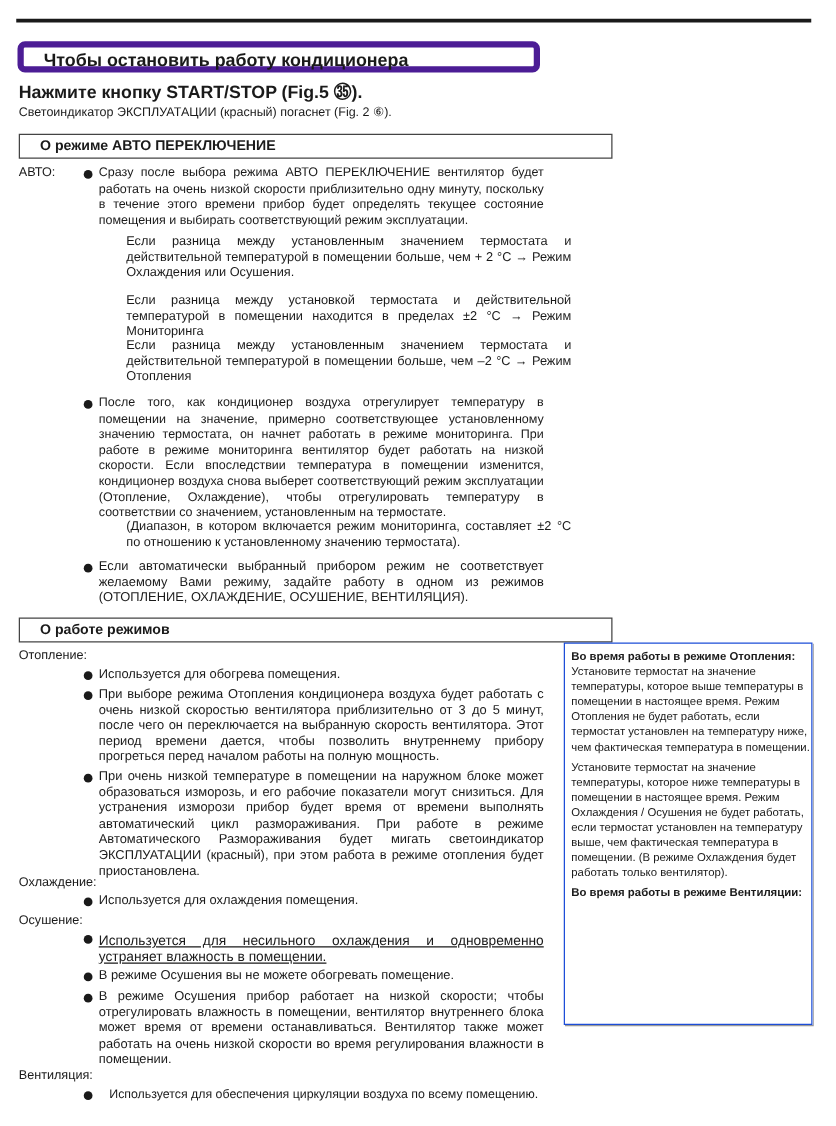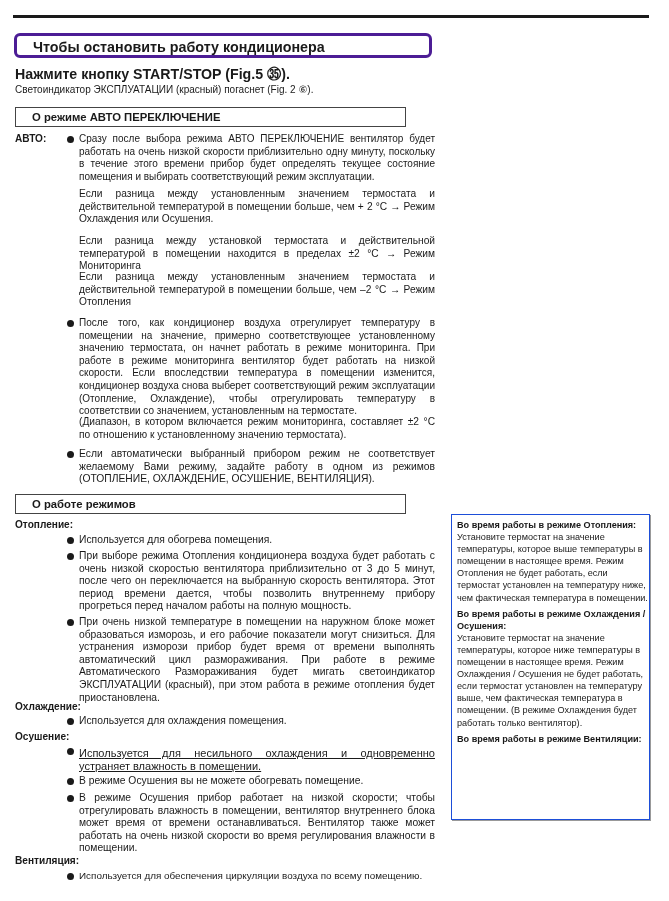--- a/index.html
+++ b/index.html
@@ -4,35 +4,35 @@
 <style>
   html, body { margin: 0; padding: 0; background: #ffffff; }
   body {
     width: 669px; height: 901px; position: relative; overflow: hidden;
     font-family: "Liberation Sans", sans-serif; color: #1a1a1a;
   }
   .top-rule { position: absolute; left: 13px; top: 15px; width: 636px; height: 3px; background: #1a1a1a; }
 
   .title-box {
     position: absolute; left: 14px; top: 33px; width: 418px; height: 25px;
-    border: 3px solid #4c1d95; border-radius: 6px; box-sizing: border-box;
+    border: 5px solid #4c1d95; border-radius: 6px; box-sizing: border-box;
     padding-left: 16px; font-weight: bold; font-size: 14.3px; line-height: 23px;
   }
   .press-line { position: absolute; left: 15px; top: 66px; font-weight: bold; font-size: 14.2px; }
   .indicator-line { position: absolute; left: 15px; top: 84px; font-size: 10px; }
 
   .sec-box {
-    position: absolute; left: 15px; width: 391px; height: 20px;
+    position: absolute; left: 15px; width: 475px; height: 20px;
     border: 1px solid #444; box-sizing: border-box;
     padding-left: 16px; font-weight: bold; font-size: 11.3px; line-height: 18px;
   }
 
-  .label { position: absolute; left: 15px; font-weight: bold; font-size: 10.1px; }
+  .label { position: absolute; left: 15px; font-weight: normal; font-size: 10.1px; }
   .block {
-    position: absolute; font-size: 10px; line-height: 12.6px; text-align: justify;
+    position: absolute; font-size: 10px; line-height: 12.6px; text-align: justify; margin-left: 22px;
   }
   .bullet-item { position: absolute; font-size: 10px; line-height: 12.6px; text-align: justify; }
   .bullet-dot {
     position: absolute; width: 7px; height: 7px; border-radius: 50%; background: #1a1a1a;
   }
 
   .sidebar {
     position: absolute; left: 451px; top: 514px; width: 199px; height: 306px;
     border: 1px solid #1d4ed8; box-sizing: border-box; padding: 4px 0 0 5px;
     box-shadow: 1px 1px 0 #999;
@@ -85,21 +85,20 @@
 <div class="label" style="top:731px;">Осушение:</div>
 <span class="bullet-dot" style="left:67px; top:748px;"></span>
 <div class="bullet-item" style="left:79px; top:747px; width:356px; font-size:11px;text-decoration:underline;">Используется для несильного охлаждения и одновременно устраняет влажность в помещении.</div>
 <span class="bullet-dot" style="left:67px; top:778px;"></span>
 <div class="bullet-item" style="left:79px; top:775px; width:356px; font-size:10.3px;">В  режиме Осушения вы не можете обогревать помещение.</div>
 <span class="bullet-dot" style="left:67px; top:795px;"></span>
 <div class="bullet-item" style="left:79px; top:792px; width:356px; font-size:10.3px;">В режиме Осушения прибор работает на низкой скорости; чтобы отрегулировать влажность в помещении, вентилятор внутреннего блока может время от времени останавливаться. Вентилятор также может работать на очень низкой скорости во время регулирования влажности в помещении.</div>
 
 <div class="label" style="top:855px;">Вентиляция:</div>
 <span class="bullet-dot" style="left:67px; top:873px;"></span>
-<div class="bullet-item" style="left:79px; top:870px; width:360px; font-size:9.9px; text-align:left;">Используется для обеспечения циркуляции воздуха по всему помещению.</div>
+<div class="bullet-item" style="left:79px; top:870px; width:360px; font-size:9.9px; text-align:center;">Используется для обеспечения циркуляции воздуха по всему помещению.</div>
 
 <div class="sidebar">
   <div class="sb-title">Во время работы в режиме Отопления:</div>
   <div class="sb-para">Установите  термостат на значение температуры, которое выше температуры в помещении в настоящее время. Режим Отопления не будет работать, если термостат установлен на температуру ниже, чем фактическая температура в помещении.</div>
-  <div class="sb-title">Во время работы в режиме Охлаждения / Осушения:</div>
   <div class="sb-para">Установите  термостат на значение температуры, которое ниже температуры в помещении в настоящее время. Режим Охлаждения / Осушения не будет работать, если термостат установлен на температуру выше, чем фактическая температура в помещении. (В режиме Охлаждения будет работать только вентилятор).</div>
   <div class="sb-title">Во время работы в режиме Вентиляции:</div>
 </div>
 
 </body></html>

